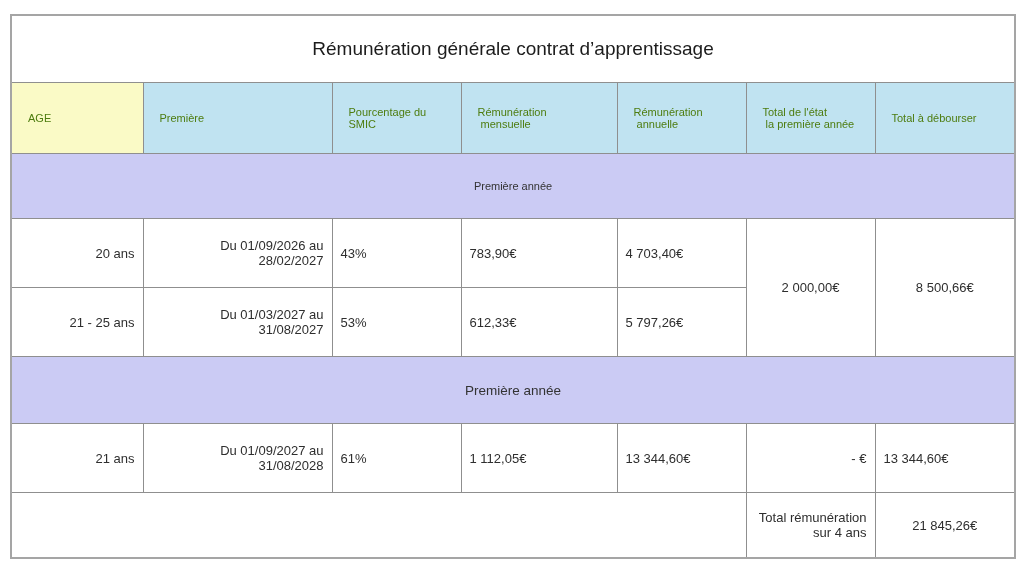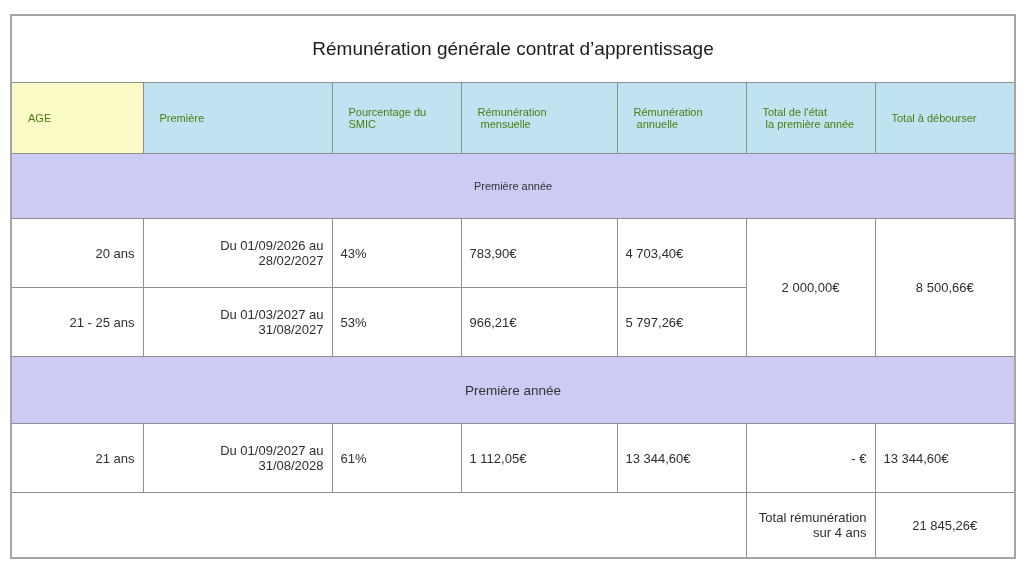--- a/index.html
+++ b/index.html
@@ -112,21 +112,21 @@
       <td class="ar">783,90€</td>
       <td class="ar">4 703,40€</td>
       <td class="ac" rowspan="2">2 000,00€</td>
       <td class="ac" rowspan="2">8 500,66€</td>
     </tr>
 
     <tr class="data-row">
       <td class="al">21 - 25 ans</td>
       <td class="al">Du 01/03/2027 au 31/08/2027</td>
       <td class="ar">53%</td>
-      <td class="ar">966,21€</td>
+      <td class="ar">612,33€</td>
       <td class="ar">5 797,26€</td>
     </tr>
 
     <tr class="banner-row banner-large">
       <td colspan="7">Première année</td>
     </tr>
 
     <tr class="data-row">
       <td class="al">21 ans</td>
       <td class="al">Du 01/09/2027 au 31/08/2028</td>

